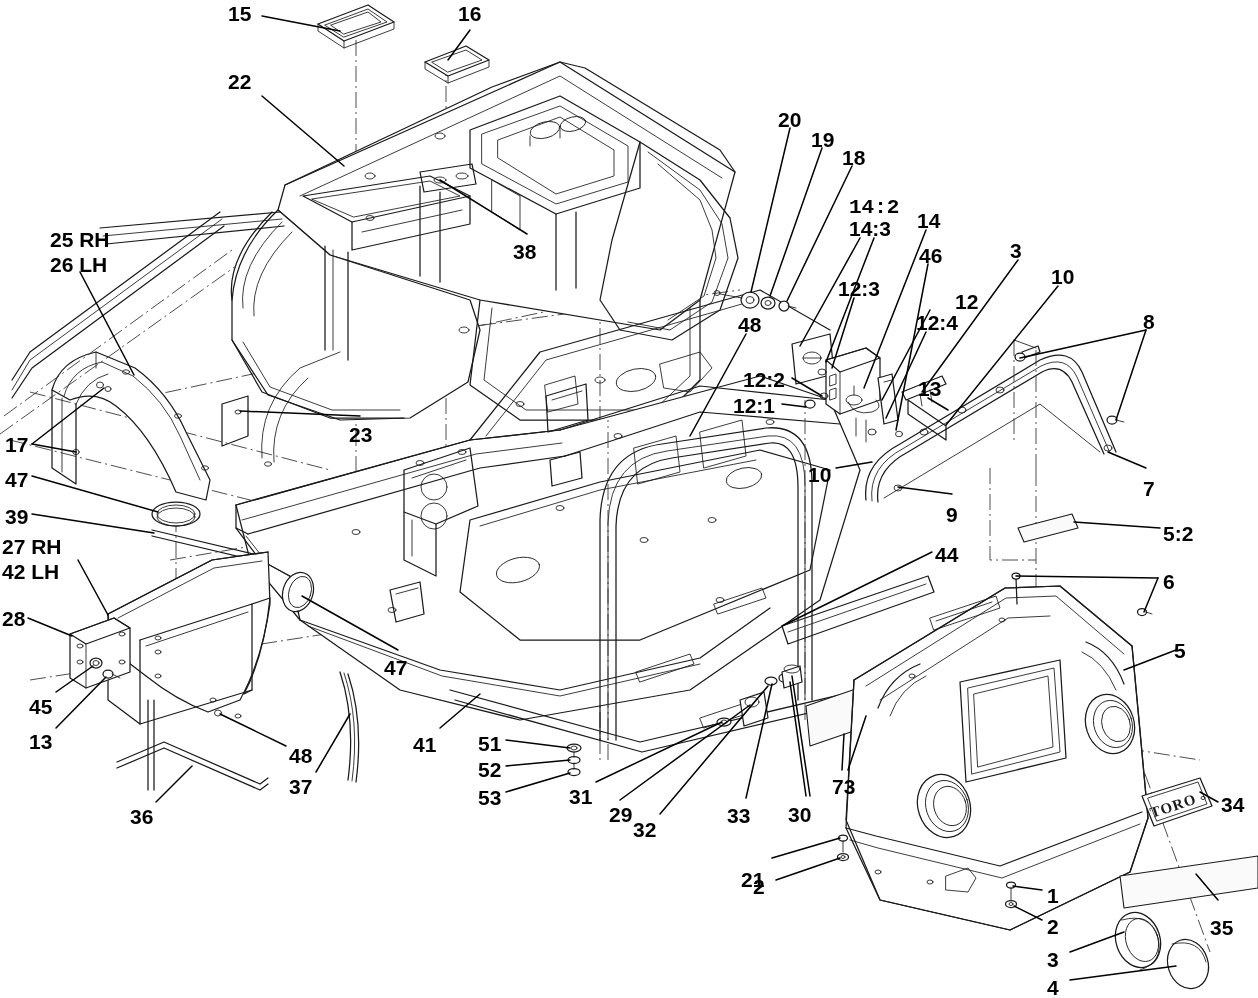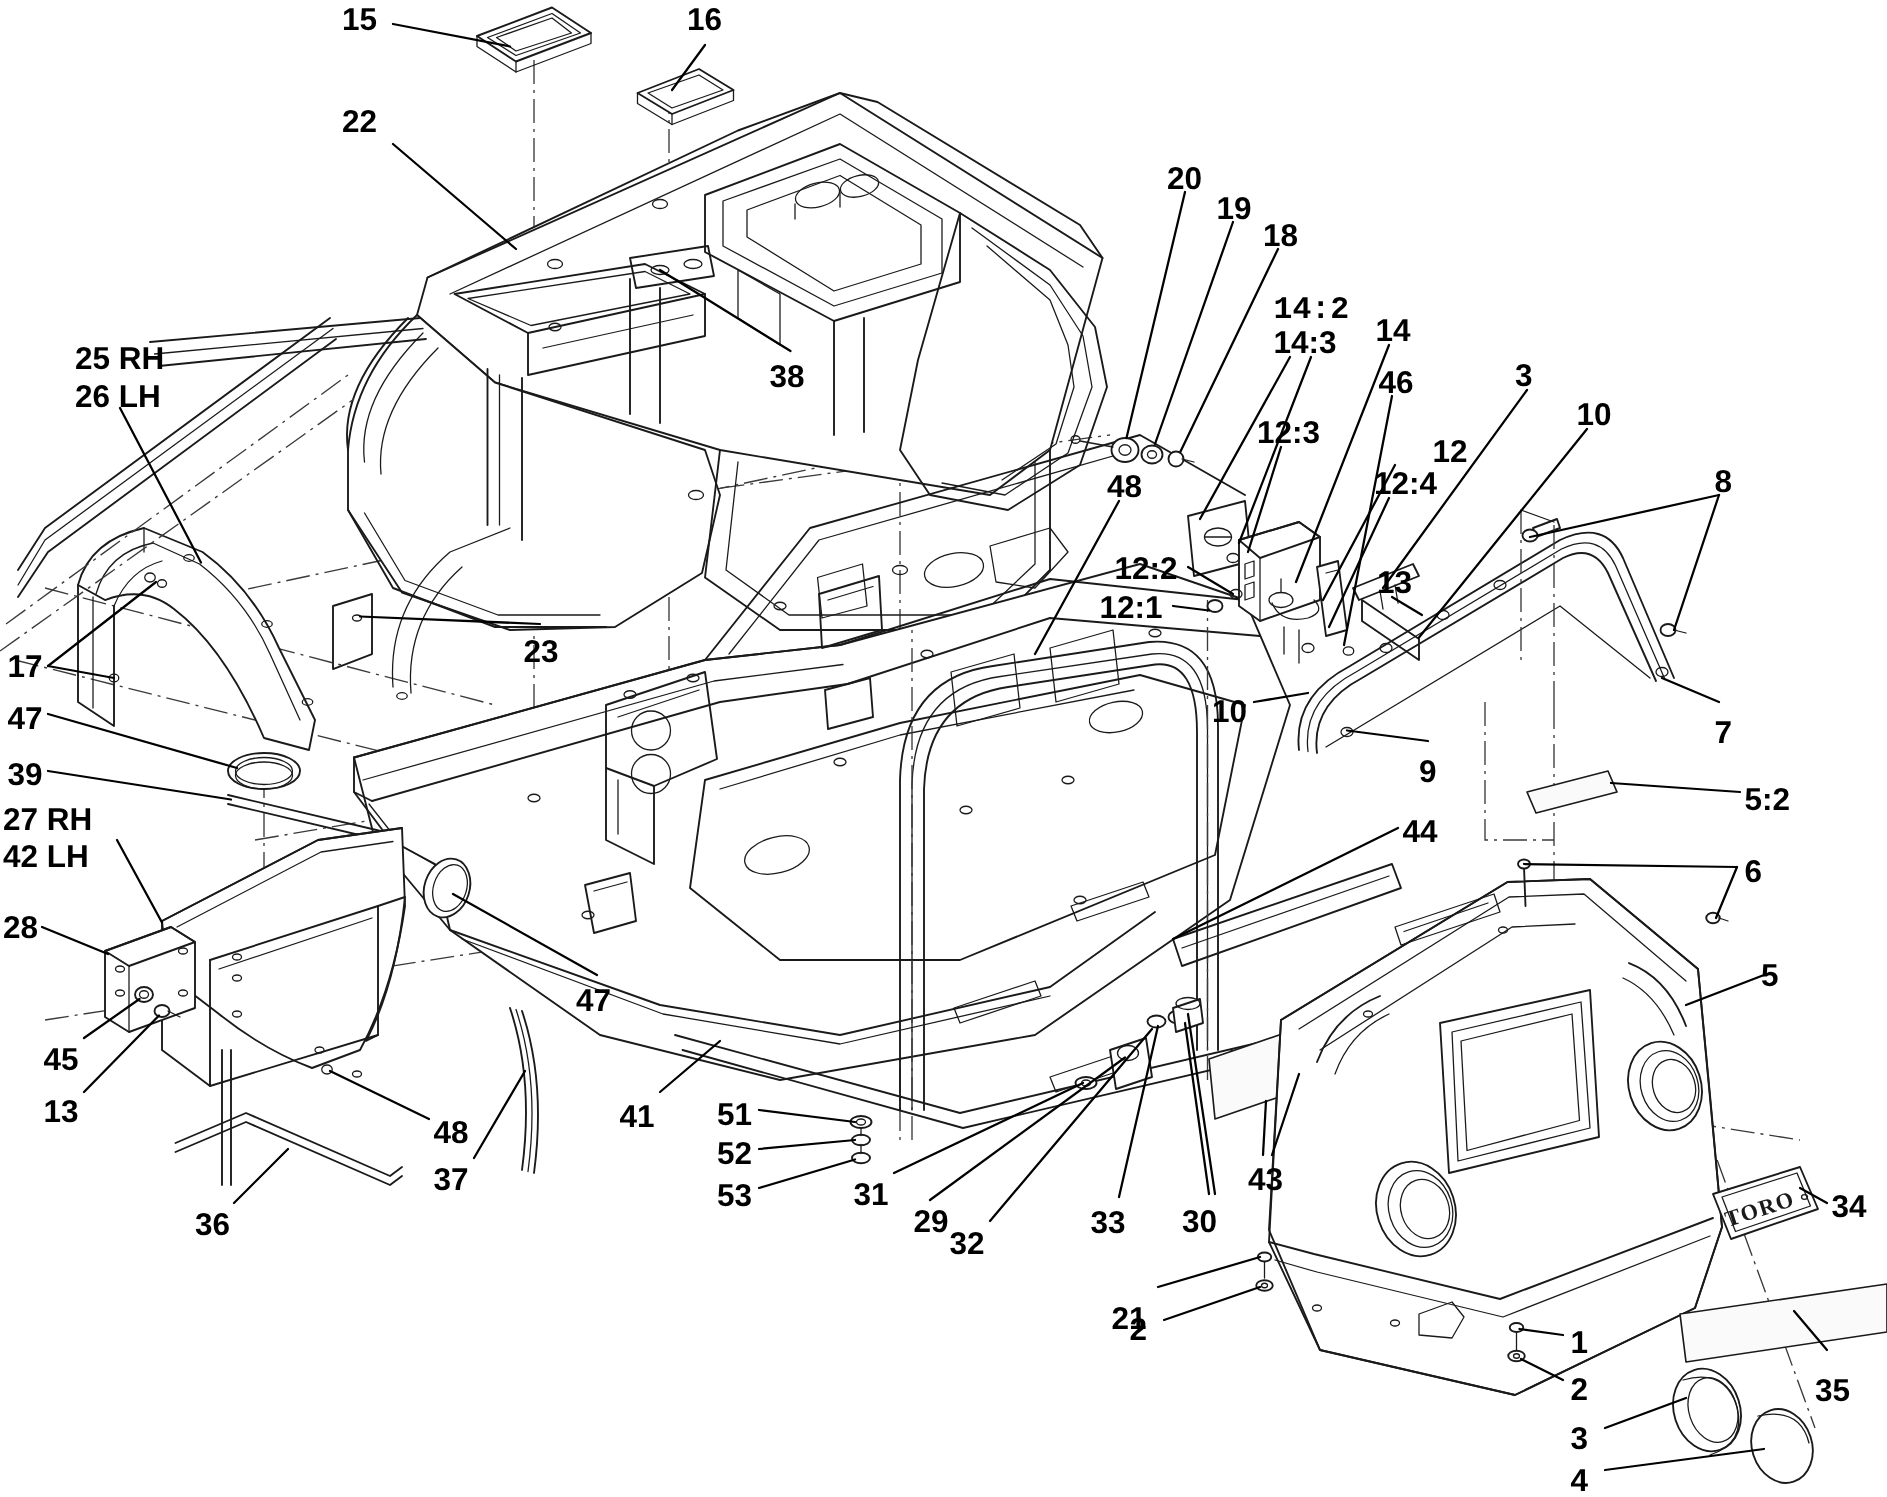--- a/index.html
+++ b/index.html
@@ -667,21 +667,21 @@
   <div class="callout" style="left:130px;top:805px;">36</div>
   <div class="callout" style="left:413px;top:733px;">41</div>
   <div class="callout" style="left:478px;top:732px;">51</div>
   <div class="callout" style="left:478px;top:758px;">52</div>
   <div class="callout" style="left:478px;top:786px;">53</div>
   <div class="callout" style="left:569px;top:785px;">31</div>
   <div class="callout" style="left:593px;top:803px;margin-left:16px;">29</div>
   <div class="callout" style="left:633px;top:818px;">32</div>
   <div class="callout" style="left:727px;top:804px;">33</div>
   <div class="callout" style="left:788px;top:803px;">30</div>
-  <div class="callout" style="left:832px;top:775px;">43</div>
+  <div class="callout" style="left:832px;top:775px;">73</div>
   <div class="callout" style="left:741px;top:852px;margin-top:16px;">21</div>
   <div class="callout" style="left:753px;top:875px;">2</div>
   <div class="callout" style="left:1047px;top:884px;">1</div>
   <div class="callout" style="left:1047px;top:915px;">2</div>
   <div class="callout" style="left:1047px;top:948px;">3</div>
   <div class="callout" style="left:1047px;top:976px;">4</div>
   <div class="callout" style="left:1221px;top:793px;">34</div>
   <div class="callout" style="left:1210px;top:916px;">35</div>
 
 </div>

